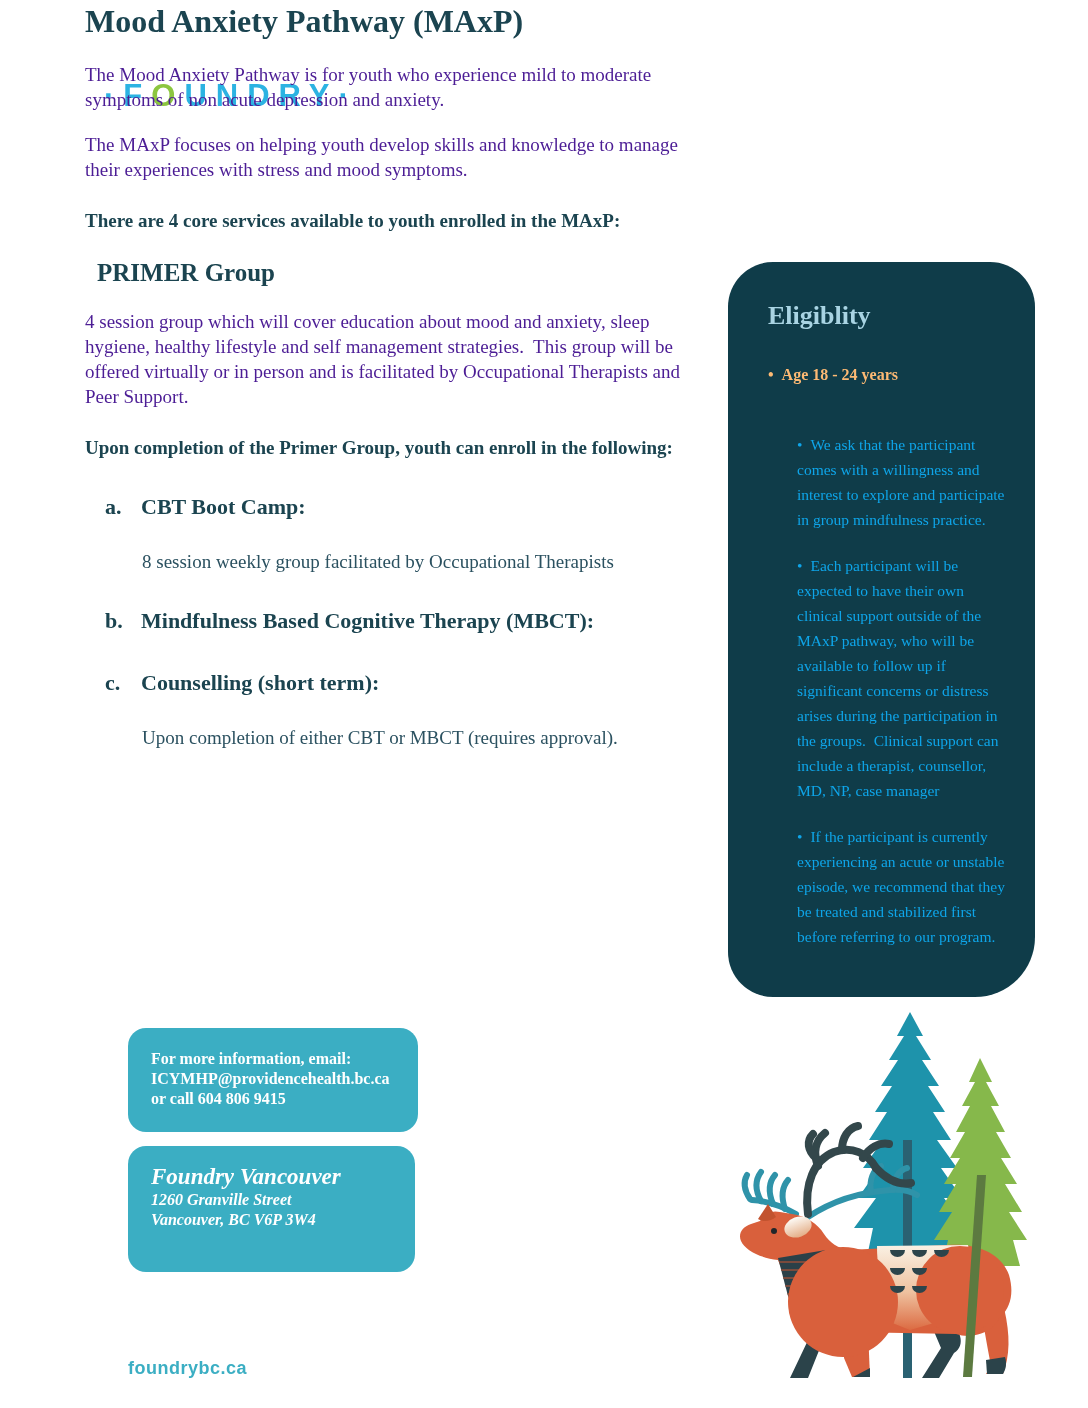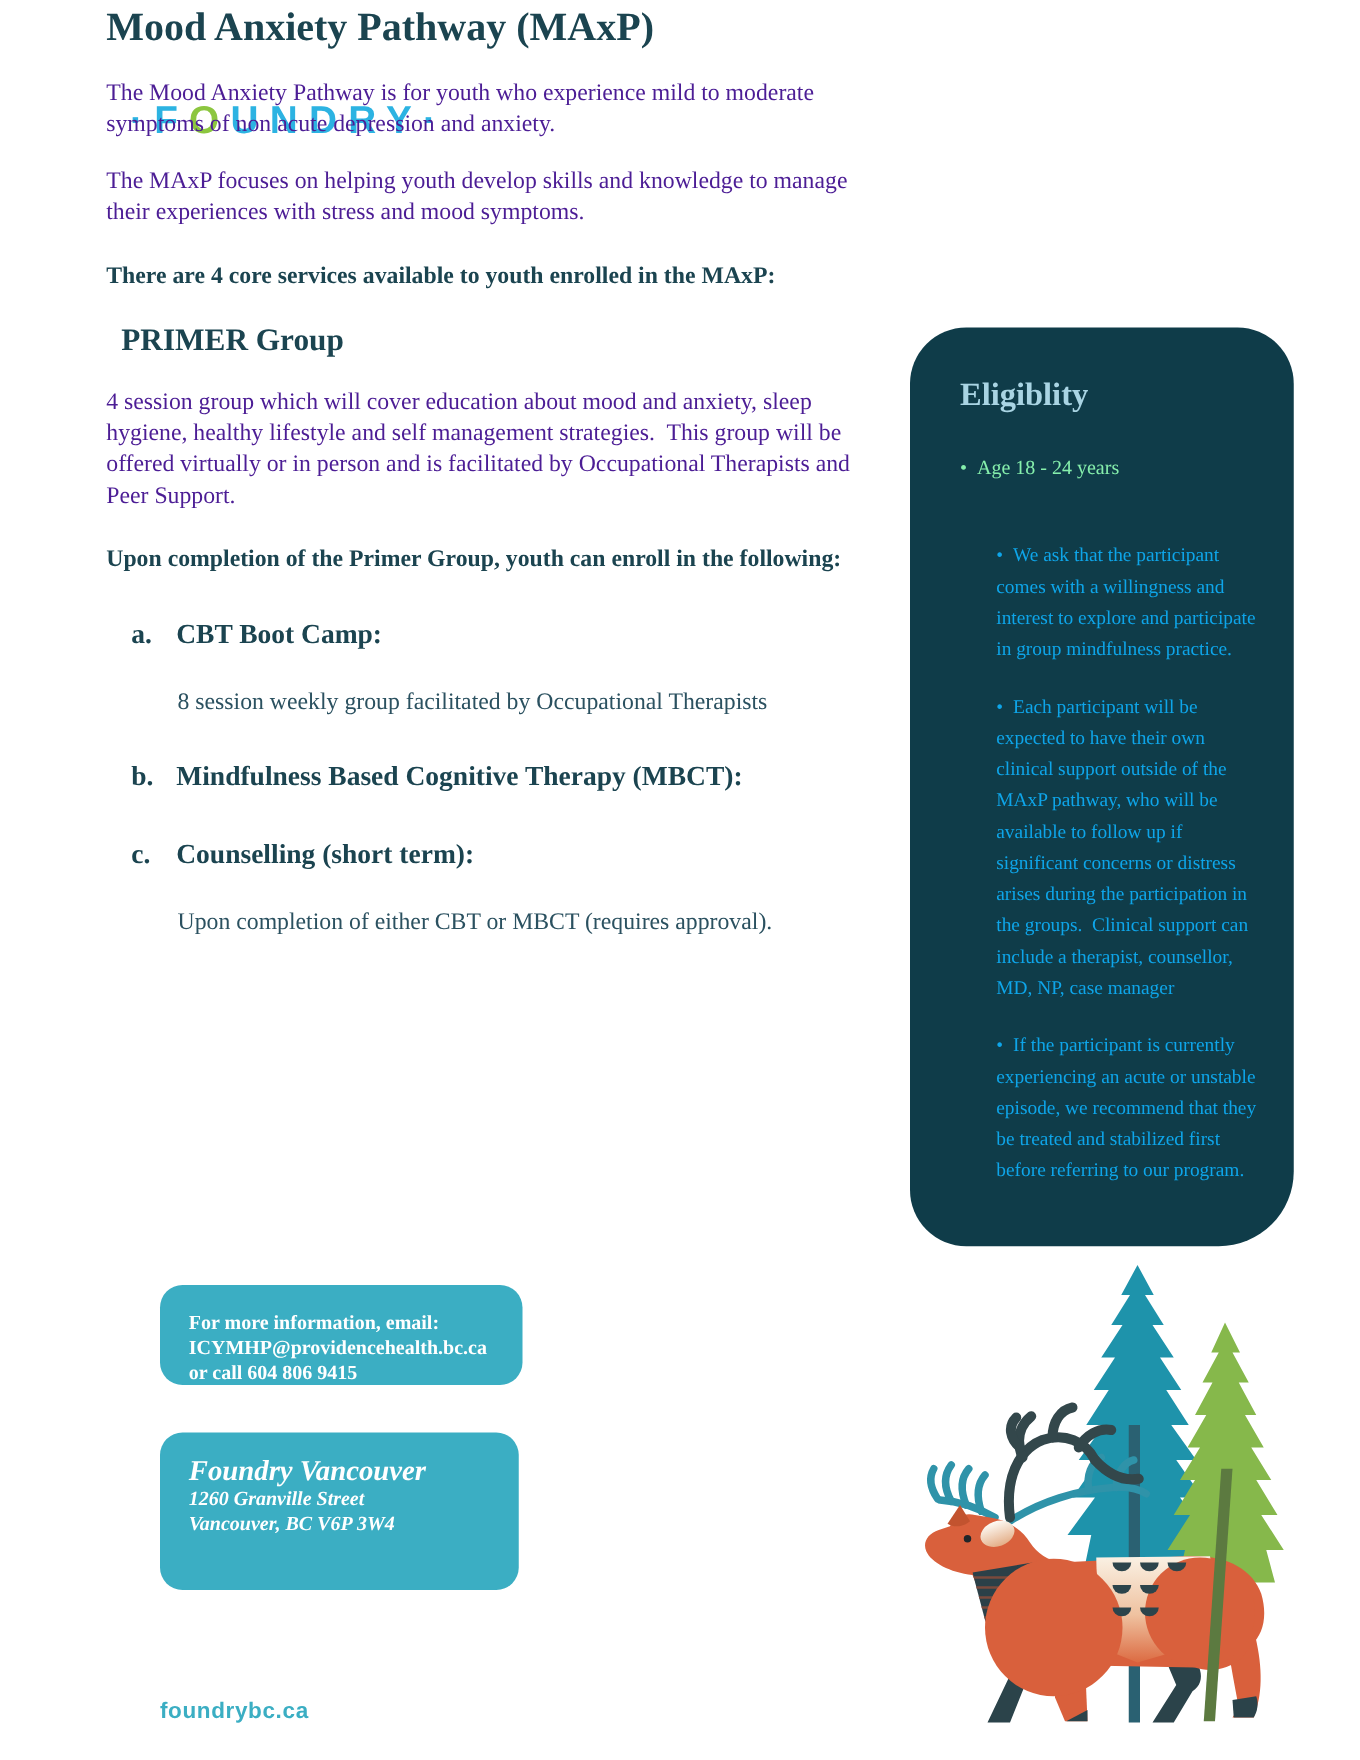--- a/index.html
+++ b/index.html
@@ -63,34 +63,34 @@
     box-sizing:border-box;
     padding:38px 28px 0 40px;
     color:#E9EDEC;
   }
   .panel h2{
     margin:0;font-size:26px;line-height:32px;
     font-weight:700;color:#A9D4E3;
   }
   .panel .age-row{
     margin:0;margin-top:31px;
-    font-size:16px;line-height:24px;color:#86efac;
+    font-size:16px;line-height:24px;color:#fdba74;font-weight:bold;
   }
   .panel .pb{
     margin:0;margin-top:21px;margin-left:29px;
     font-size:15.5px;line-height:25px;color:#0ea5e9;
     white-space:pre-wrap;
   }
   .blt{display:inline-block;margin-right:8px;}
   
   .teal-box{
     position:absolute;background:#3BAEC3;border-radius:18px;
     color:#ffffff;box-sizing:border-box;
   }
-  .info-box{left:128px;top:1028px;width:290px;height:80px;padding:21px 20px 0 23px;}
+  .info-box{left:128px;top:1028px;width:290px;height:104px;padding:21px 20px 0 23px;}
   .info-box .il{font-size:16px;line-height:20px;font-weight:700;}
   .loc-box{left:128px;top:1146px;width:287px;height:126px;padding:17px 20px 0 23px;font-style:italic;}
   .loc-name{font-size:23px;line-height:27px;font-weight:700;margin:0;}
   .loc-line{font-size:16px;line-height:20px;font-weight:700;margin:0;}
   
   .website{
     position:absolute;left:128px;top:1340px;
     font-family:"Liberation Sans", sans-serif;
     font-weight:700;font-size:18px;color:#3BAEC3;
     letter-spacing:0.5px;cursor:pointer;margin-top:18px;

